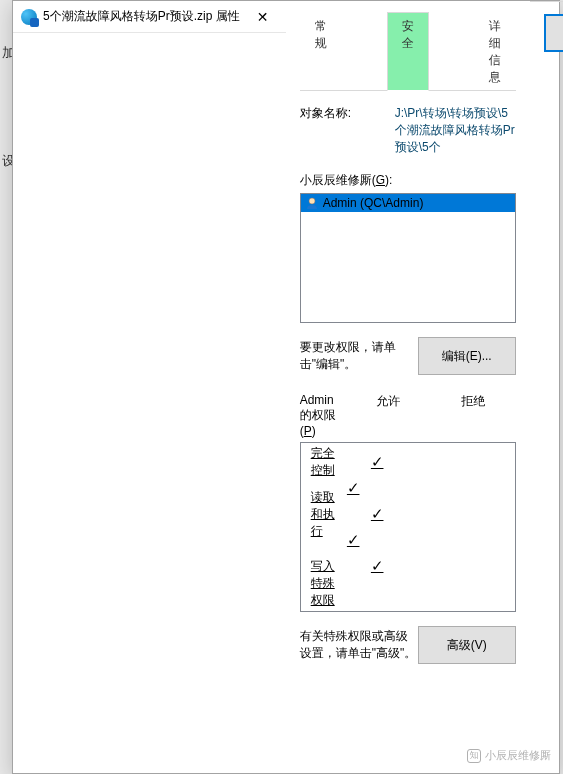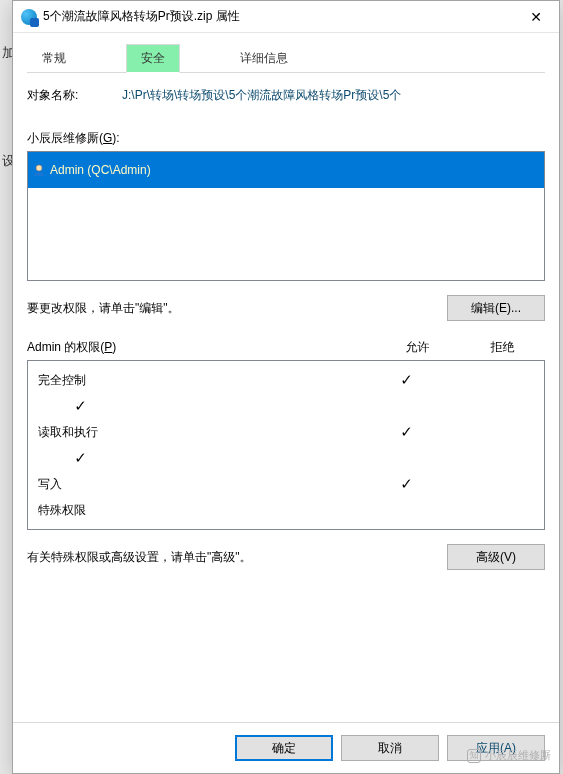--- a/index.html
+++ b/index.html
@@ -23,21 +23,20 @@
   .window {
     position: absolute;
     left: 12px;
     top: 0;
     width: 548px;
     height: 774px;
     background: #ffffff;
     border: 1px solid #a3a3a3;
     box-shadow: 0 4px 20px rgba(0,0,0,0.2);
     display: flex;
-    flex-direction: column;
   }
   .titlebar {
     height: 32px;
     display: flex;
     align-items: center;
     padding: 0 0 0 8px;
     background: #ffffff;
     border-bottom: 1px solid #e6e6e6;
   }
   .title-icon {
@@ -90,56 +89,56 @@
     border-bottom: none;
     position: relative;
     top: 1px;
     color: #333;
   }
   .tab.active {
     border-color: #d9d9d9;
     background: #86efac;
     border-bottom: 1px solid #fff;
   }
-  .row { display:flex; margin-bottom: 26px; }
+  .row { display:flex; margin-bottom: 16px; }
   .label-col { width: 95px; color:#000; }
   .value-col { flex:1; color:#0c4a6e; word-break: break-all; }
   .group-label { margin-bottom: 4px; }
   .group-label u { text-decoration: underline; }
   .userlist {
     border: 1px solid #828790;
     height: 130px;
     background: #fff;
     margin-bottom: 14px;
     overflow: auto;
   }
   .userlist-item {
     display:flex;
     align-items:center;
     height: 18px;
-    padding: 18px 4px;
+    padding: 0 4px;
     background: #0078d7;
-    color: #fef9c3;
+    color: #000000;
     font-size: 12px;
   }
   .user-icon {
     width: 14px; height: 14px;
     margin-right: 4px;
     position: relative;
   }
   .user-icon svg { display:block; }
   .edit-row {
     display:flex;
     align-items:center;
     justify-content: space-between;
     margin-bottom: 18px;
   }
   .btn {
     min-width: 98px;
-    height: 26px;
+    height: 38px;
     border: 1px solid #adadad;
     background: #e1e1e1;
     font-size: 12px;
     padding: 0 14px;
     cursor: default;
   }
   .perm-header {
     display:flex;
     justify-content: center;
     margin-bottom: 4px;
@@ -151,20 +150,21 @@
   }
   .perm-box {
     border: 1px solid #828790;
     padding: 6px 10px;
     margin-bottom: 14px;
   }
   .perm-row {
     display:flex;
     align-items:center;
     height: 26px;
+    text-decoration: underline;
   }
   .perm-row .pname { flex:1; }
   .check-cell {
     width: 85px;
     text-align:center;
     font-size: 15px;
     color:#000;
   }
   .adv-row {
     display:flex;

